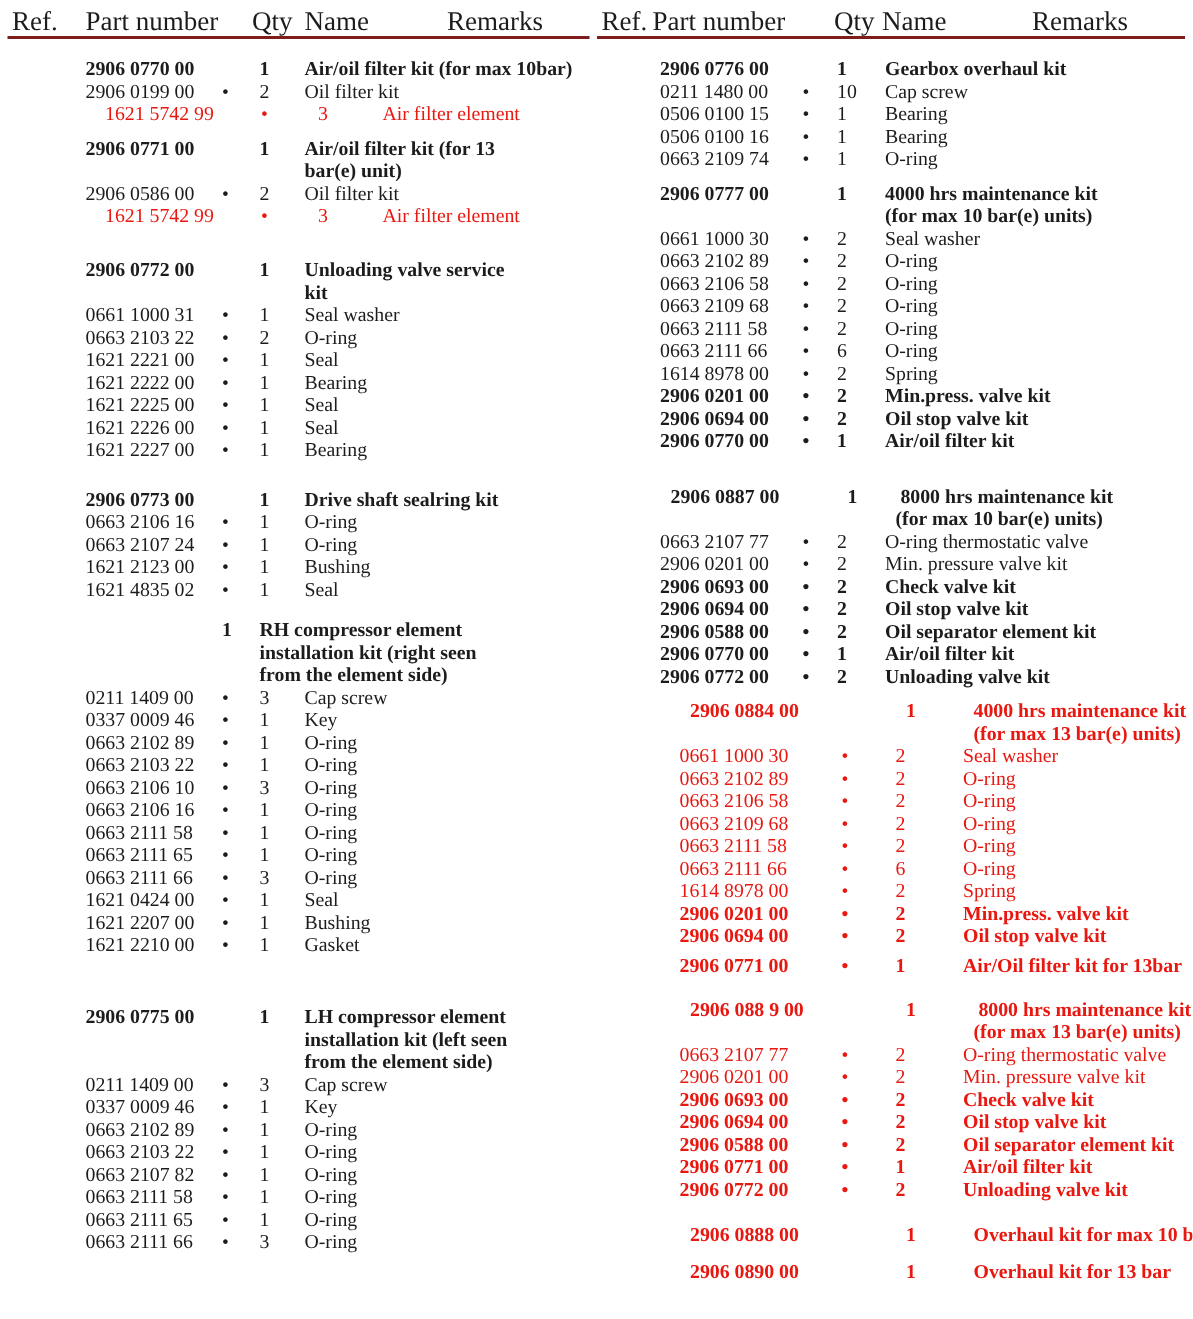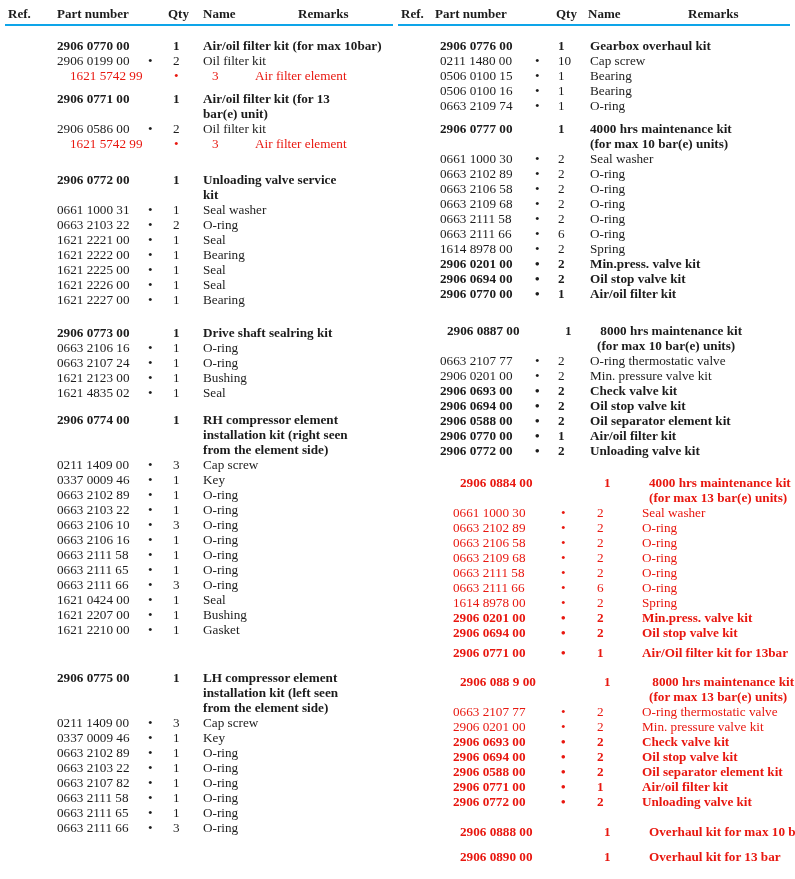--- a/index.html
+++ b/index.html
@@ -6,22 +6,22 @@
   body{
     width:795px;height:879px;background:#ffffff;overflow:hidden;
     font-family:"Liberation Serif","DejaVu Serif",serif;
     color:#1c1c1c;
   }
   .page{position:relative;width:795px;height:879px;background:#ffffff;}
   .col{position:absolute;top:4px;}
   .col0{left:5px;width:388px;}
   .col1{left:398px;width:392px;}
   .thead{
-    display:grid;font-weight:700;font-size:13px;line-height:20px;
-    border-bottom:2px solid #0ea5e9;
+    display:grid;font-weight:400;font-size:18px;line-height:20px;
+    border-bottom:2px solid #7f1d1d;
   }
   .col0 .thead{grid-template-columns:49px 111px 35px 95px 1fr;}
   .col1 .thead{grid-template-columns:34px 121px 32px 100px 1fr;}
   .thead > span{padding-left:3px;white-space:pre;}
   .row{display:grid;font-size:13.2px;line-height:15px;}
   .col0 .row{grid-template-columns:49px 91px 25px 30px 1fr;}
   .col1 .row{grid-template-columns:39px 95px 23px 32px 1fr;}
   .row > span{padding-left:3px;white-space:pre;}
   .row.bold{font-weight:700;}
   .row.red{color:var(--red,#e8170f);gap:13px;}
@@ -183,21 +183,20 @@
             <span class="cell-ref"></span>
             <span class="cell-part">1621 4835 02</span>
             <span class="cell-bullet">•</span>
             <span class="cell-qty">1</span>
             <span class="cell-name">Seal</span>
           </div>
         </div>
         <div class="group" style="margin-top: 12px;">
           <div class="row bold">
             <span class="cell-ref"></span>
-            <span class="cell-part">2906 0774 00</span>
             <span class="cell-bullet"></span>
             <span class="cell-qty">1</span>
             <span class="cell-name">RH compressor element
 installation kit (right seen
 from the element side)</span>
           </div>
           <div class="row">
             <span class="cell-ref"></span>
             <span class="cell-part">0211 1409 00</span>
             <span class="cell-bullet">•</span>
@@ -530,21 +529,21 @@
             <span class="cell-name">Air/oil filter kit</span>
           </div>
           <div class="row bold">
             <span class="cell-ref"></span>
             <span class="cell-part">2906 0772 00</span>
             <span class="cell-bullet">•</span>
             <span class="cell-qty">2</span>
             <span class="cell-name">Unloading valve kit</span>
           </div>
         </div>
-        <div class="group" style="margin-top: 17px;">
+        <div class="group" style="margin-top: 8px;">
           <div class="row bold red indent">
             <span class="cell-ref"></span>
             <span class="cell-part">2906 0884 00</span>
             <span class="cell-bullet"></span>
             <span class="cell-qty">1</span>
             <span class="cell-name">4000 hrs maintenance kit
 (for max 13 bar(e) units)</span>
           </div>
           <div class="row red">
             <span class="cell-ref"></span>

